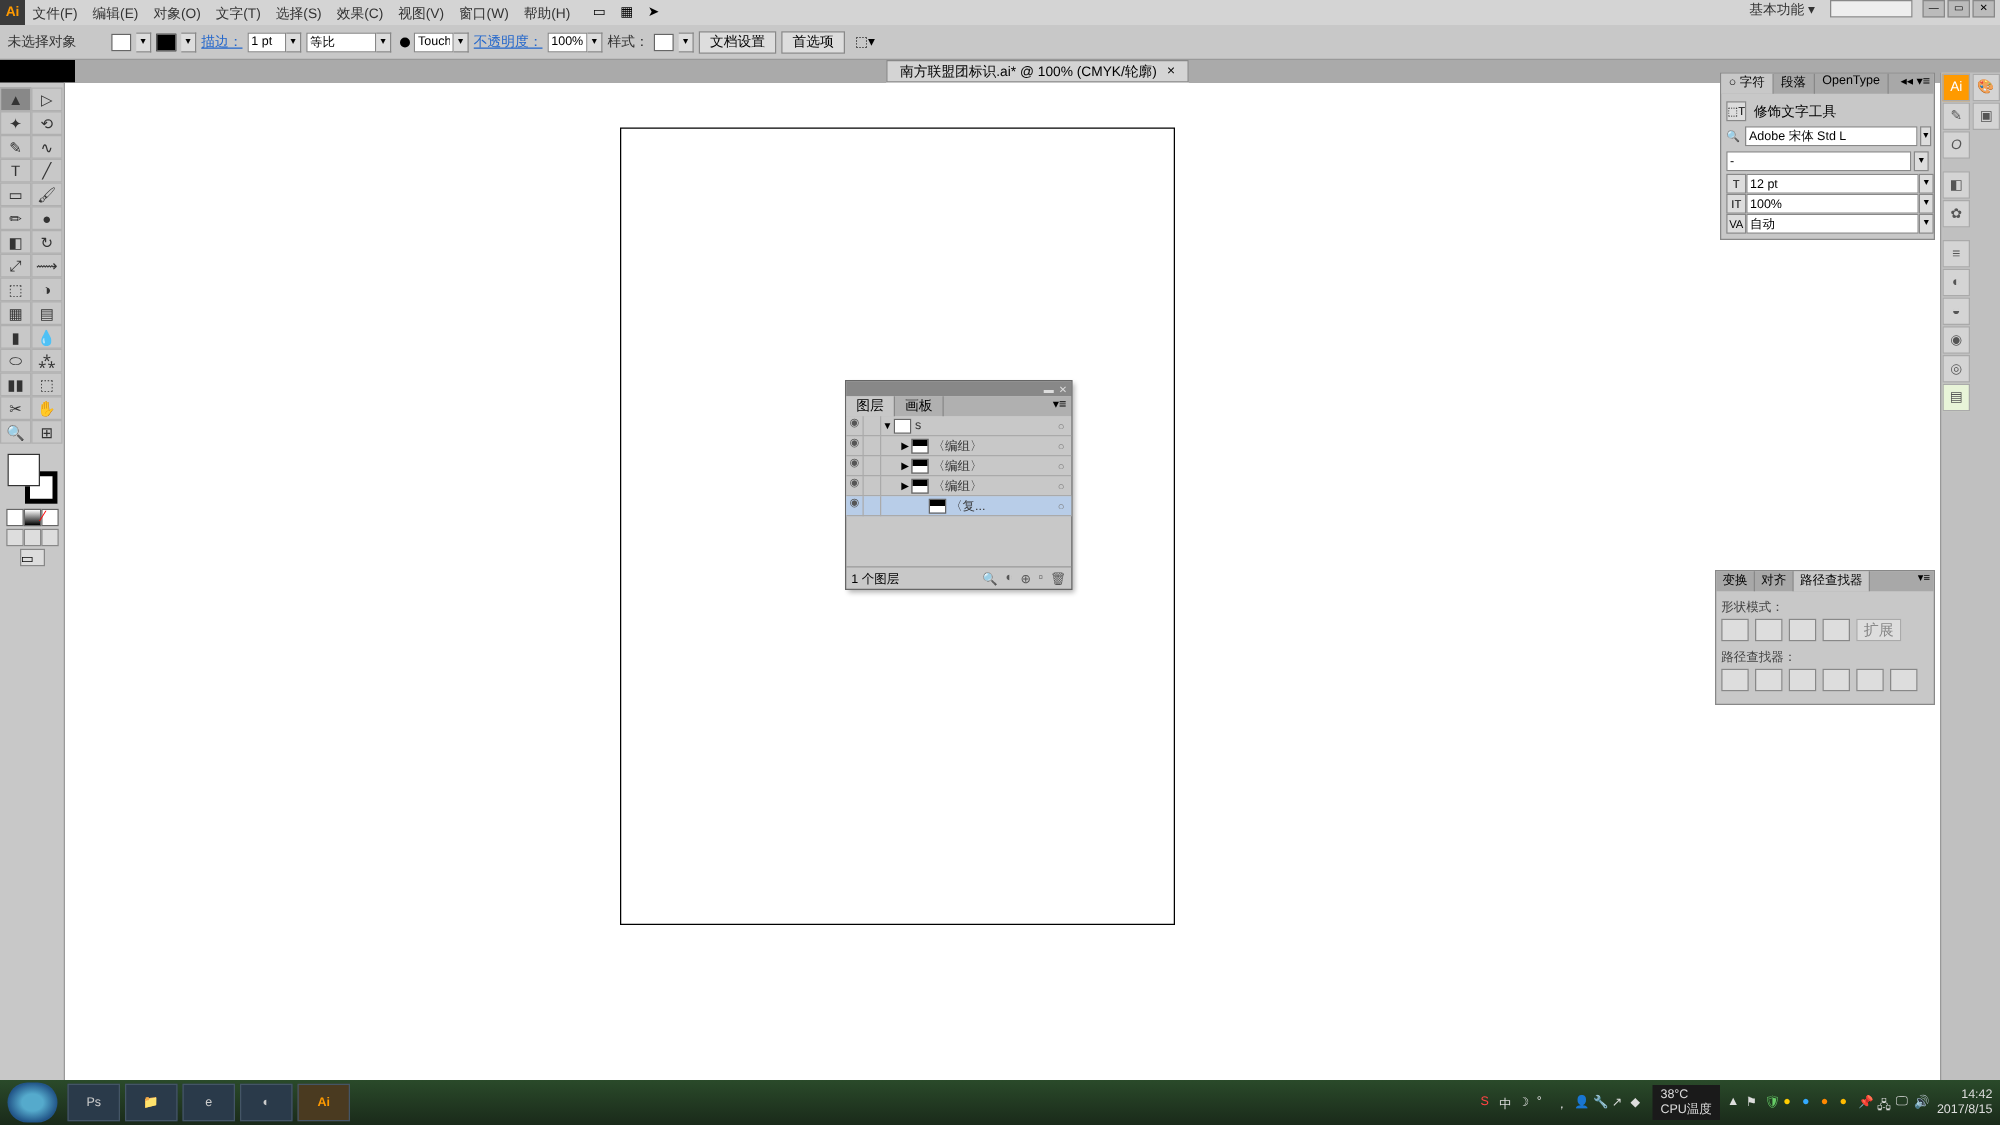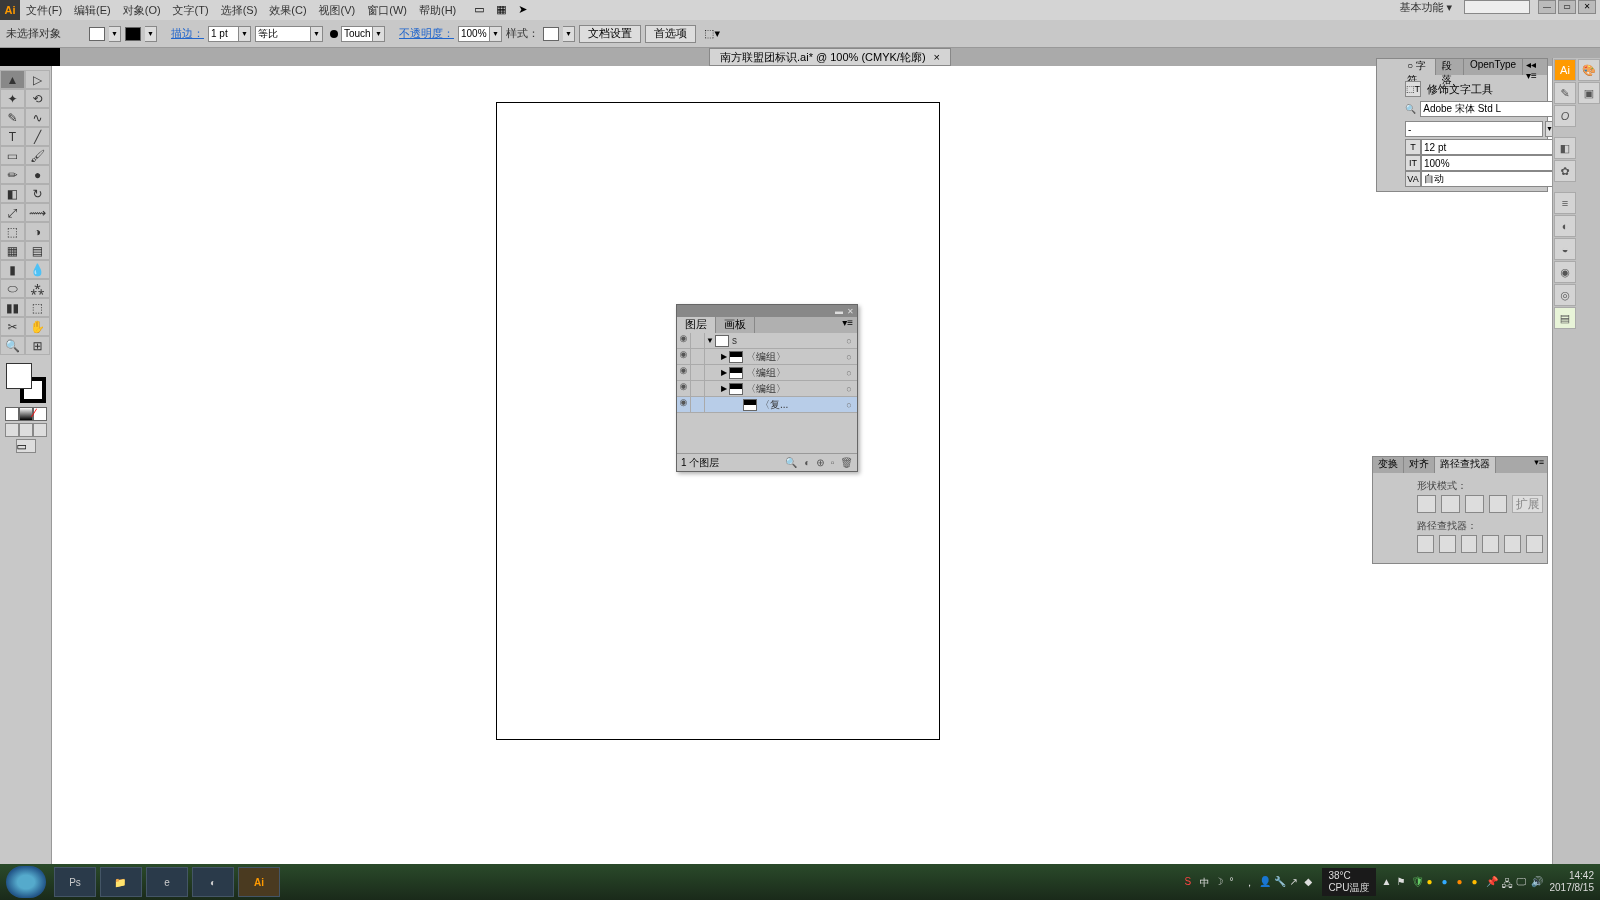--- a/index.html
+++ b/index.html
@@ -12,21 +12,21 @@
 .menubar-right { position: absolute; right: 4px; top: 0; display: flex; align-items: flex-start; height: 20px; }
 .workspace-sel { font-size: 11px; color: #333; padding: 0 6px; }
 .search-box { width: 66px; height: 14px; border: 1px solid #888; background: #eee; margin: 0 6px; }
 .win-btn { width: 18px; height: 14px; background: #bbb; border: 1px solid #888; margin-left: 2px; font-size: 8px; text-align: center; line-height: 12px; }
 .menubar-icons { display: flex; gap: 8px; margin-left: 12px; }
 .mb-icon { width: 14px; height: 14px; }
 
 
 .ctrlbar { position: absolute; top: 20px; left: 0; right: 0; height: 28px; background: #c8c8c8; border-bottom: 1px solid #999; display: flex; align-items: center; padding: 0 6px; gap: 4px; }
 .ctrl-label { font-size: 11px; color: #333; }
-.ctrl-link { font-size: 11px; color: #2266cc; text-decoration: underline; margin-left: 10px; }
+.ctrl-link { font-size: 11px; color: #2266cc; text-decoration: underline; }
 .ctrl-input { height: 16px; border: 1px solid #888; background: #fff; font-size: 10px; padding: 0 2px; }
 .ctrl-combo { display: flex; }
 .combo-arrow { width: 12px; height: 16px; background: #ddd; border: 1px solid #888; border-left: none; font-size: 7px; text-align: center; line-height: 14px; }
 .swatch { width: 16px; height: 14px; border: 1px solid #666; }
 .ctrl-btn { height: 18px; border: 1px solid #888; background: #ddd; font-size: 11px; padding: 0 8px; }
 
 
 .doctab-bar { position: absolute; top: 48px; left: 60px; right: 0; height: 18px; background: #aaa; display: flex; justify-content: center; }
 .doctab { background: #d4d4d4; border: 1px solid #888; padding: 0 10px; font-size: 11px; display: flex; align-items: center; gap: 8px; }
 
@@ -71,37 +71,37 @@
 .lr-indent { width: 14px; }
 .lr-disc { width: 10px; font-size: 8px; text-align: center; }
 .lr-thumb { width: 14px; height: 12px; border: 1px solid #666; background: #fff; margin-right: 3px; }
 .lr-thumb.dark { background: linear-gradient(#000 50%, #fff 50%); }
 .lr-name { flex: 1; font-size: 10px; color: #333; }
 .lr-target { width: 16px; text-align: center; font-size: 9px; color: #777; }
 .panel-footer { height: 18px; display: flex; align-items: center; padding: 0 4px; gap: 6px; font-size: 10px; border-top: 1px solid #999; }
 .pf-icons { margin-left: auto; display: flex; gap: 6px; font-size: 10px; color: #555; }
 
 
-.right-panel-grp { position: absolute; top: 58px; right: 52px; width: 172px; background: #c8c8c8; border: 1px solid #888; padding-left: 24px; }
+.right-panel-grp { position: absolute; top: 58px; right: 52px; width: 172px; background: #c8c8c8; border: 1px solid #888; }
 .rp-tabs { display: flex; height: 16px; background: #a8a8a8; font-size: 10px; }
 .rp-tab { padding: 0 6px; border-right: 1px solid #888; }
 .rp-tab.active { background: #c8c8c8; }
 .rp-body { padding: 4px; }
 .rp-row { display: flex; align-items: center; gap: 2px; height: 20px; }
 .rp-icon { width: 16px; height: 16px; border: 1px solid #888; background: #ddd; font-size: 9px; text-align: center; line-height: 14px; }
 .rp-input { flex: 1; height: 16px; border: 1px solid #888; background: #fff; font-size: 10px; padding: 0 2px; }
 .rp-dd { width: 12px; height: 16px; border: 1px solid #888; background: #ddd; font-size: 7px; text-align: center; line-height: 14px; }
 .rp-split { display: flex; gap: 6px; }
 .rp-half { display: flex; flex: 1; }
 
 .pathfinder-panel { position: absolute; top: 456px; right: 52px; width: 176px; background: #c8c8c8; border: 1px solid #888; }
 .pf-tabs { display: flex; height: 16px; background: #a8a8a8; font-size: 10px; }
 .pf-tab { padding: 0 5px; border-right: 1px solid #888; }
 .pf-tab.active { background: #c8c8c8; }
-.pf-body { padding: 4px; margin-left: 40px; }
+.pf-body { padding: 4px; }
 .pf-label { font-size: 10px; color: #444; margin: 2px 0; }
 .pf-btns { display: flex; gap: 5px; margin: 2px 0 6px; }
 .pf-btn { width: 22px; height: 18px; border: 1px solid #888; background: #ddd; }
 .pf-expand { width: 36px; height: 18px; border: 1px solid #aaa; background: #ddd; font-size: 12px; color: #888; }
 
 
 .right-dock { position: absolute; top: 58px; right: 0; width: 48px; bottom: 36px; background: #c0c0c0; border-left: 1px solid #999; display: flex; flex-direction: column; }
 .dock-col { width: 24px; }
 .dock-body { display: flex; }
 .dock-icon { width: 22px; height: 22px; margin: 1px; background: #d4d4d4; border: 1px solid #aaa; font-size: 11px; text-align: center; line-height: 20px; color: #555; }

